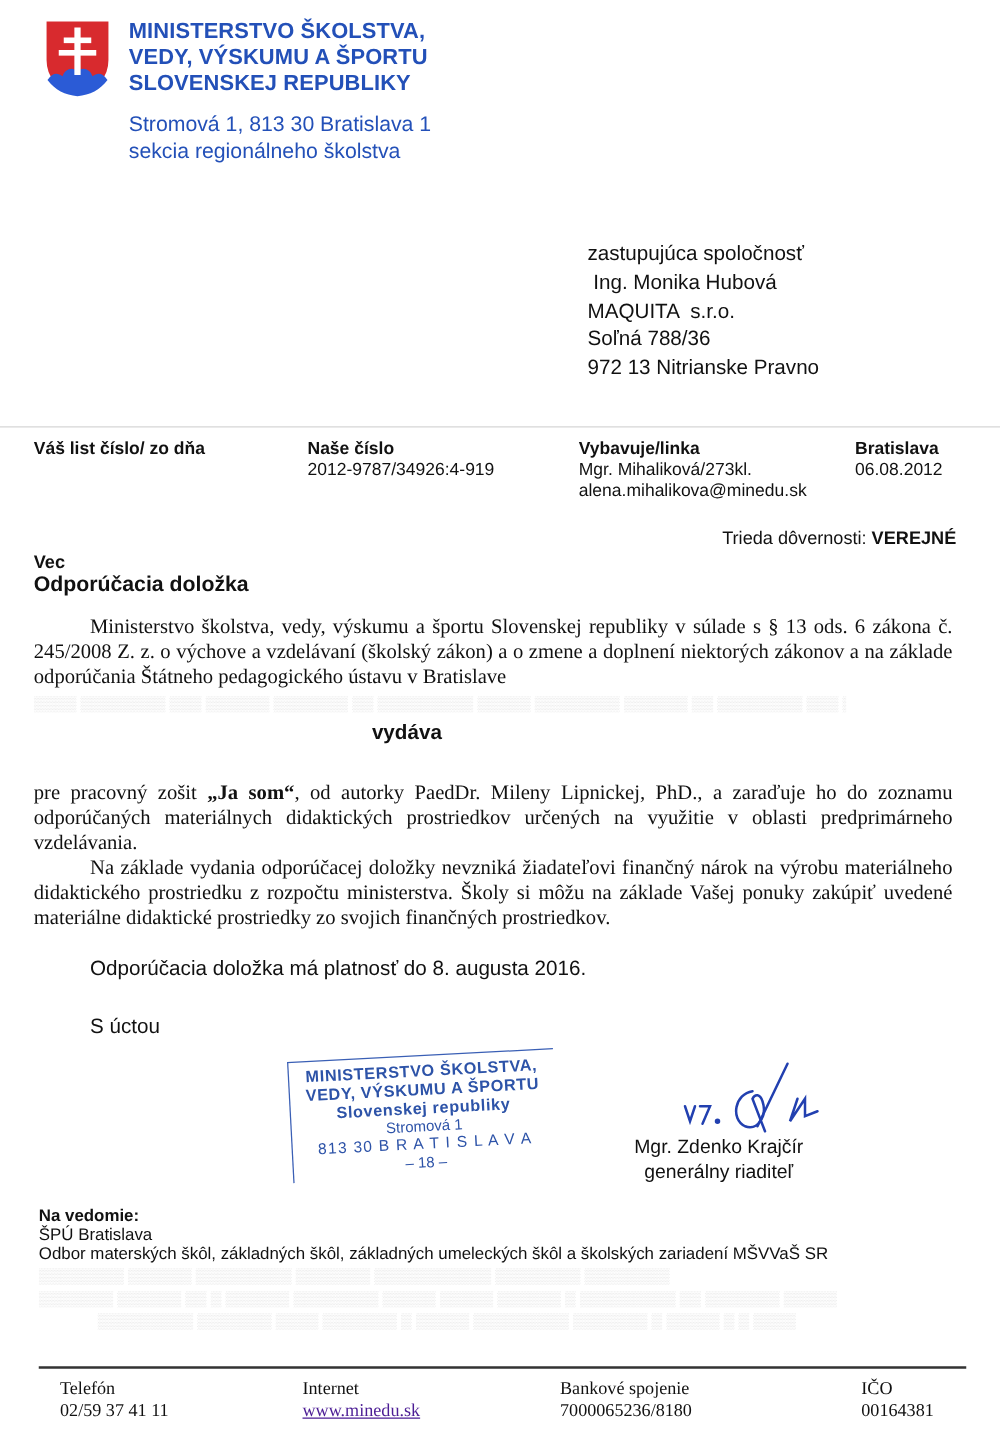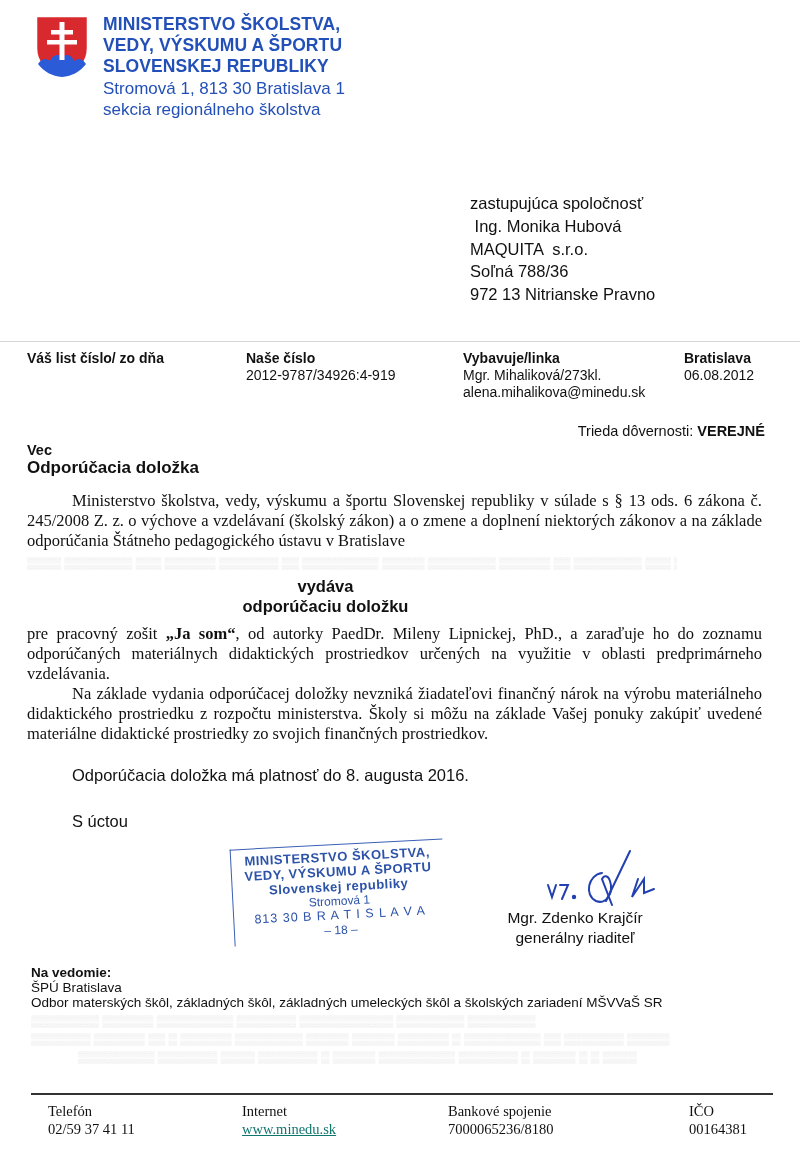--- a/index.html
+++ b/index.html
@@ -3,21 +3,21 @@
 <meta charset="utf-8">
 <style>
   html, body { margin: 0; padding: 0; background: #ffffff; }
   body { width: 800px; height: 1150px; position: relative; overflow: hidden;
          font-family: "Liberation Sans", sans-serif; color: #111; }
   .abs { position: absolute; }
   
   .crest { left: 34px; top: 14px; width: 56px; height: 66px; }
   .lh { left: 103px; top: 14px; color: #2350b8; }
   .lh .org { font-weight: bold; font-size: 17.5px; line-height: 21px; letter-spacing: 0.1px; }
-  .lh .addr { font-size: 17px; line-height: 21px; margin-top: 1px; }
+  .lh .addr { font-size: 17px; line-height: 21px; margin-top: 12px; }
   .lh .sect { font-size: 17px; line-height: 21px; }
   
   .addressee { left: 470px; top: 192px; font-size: 16.5px; line-height: 22.8px; }
   .addressee div { white-space: pre; }
   
   .rule-top { left: 0; top: 341px; width: 800px; height: 1px; background: #d6d6d6; }
   
   .ref { top: 350px; font-size: 14px; line-height: 17px; }
   .ref .lbl { font-weight: bold; }
   .ref1 { left: 27px; }
@@ -49,21 +49,21 @@
   
   .cc { left: 31px; top: 965px; font-size: 13.5px; line-height: 15px; }
   .cc .lbl { font-weight: bold; }
   
   .rule-foot { left: 31px; top: 1093px; width: 742px; height: 1.5px; background: #333; }
   .foot { top: 1102px; font-family: "Liberation Serif", serif; font-size: 14.5px; line-height: 18px; }
   .f1 { left: 48px; }
   .f2 { left: 242px; }
   .f3 { left: 448px; font-family: Liberation Serif, serif; }
   .f4 { left: 689px; }
-  .foot a { color: #0f766e; text-decoration: underline; }
+  .foot a { color: #4c1d95; text-decoration: underline; }
 </style>
 </head>
 <body>
 
 <svg class="abs crest" viewBox="0 0 56 66">
   <path d="M2 2 H54 V34 C54 52 40 60 28 64 C16 60 2 52 2 34 Z" fill="#d82a2e" stroke="#ffffff" stroke-width="2.5"></path>
   <path d="M4 50 C8 44 12 44 16 47 C18 41 24 39 28 43 C32 39 38 41 40 47 C44 44 48 44 52 50 C46 58 38 62 28 63 C18 62 10 58 4 50 Z" fill="#2b5bd6"></path>
   <rect x="25.5" y="8" width="5" height="38" fill="#fff"></rect>
   <rect x="17" y="16" width="22" height="4.5" fill="#fff"></rect>
   <rect x="13" y="26" width="30" height="4.5" fill="#fff"></rect>
@@ -105,21 +105,20 @@
 
 <div class="abs trieda"><span>Trieda dôvernosti: </span><b>VEREJNÉ</b></div>
 
 <div class="abs vec">Vec</div>
 <div class="abs subject">Odporúčacia doložka</div>
 
 <div class="abs body-text p1">Ministerstvo školstva, vedy, výskumu a športu Slovenskej republiky v súlade s § 13 ods. 6 zákona č. 245/2008 Z. z. o výchove a vzdelávaní (školský zákon) a o zmene a doplnení niektorých zákonov a na základe odporúčania Štátneho pedagogického ústavu v Bratislave</div>
 <div class="abs ghost" style="left:27px; top:556px; width:650px;">▒▒▒▒ ▒▒▒▒▒▒▒▒ ▒▒▒ ▒▒▒▒▒▒ ▒▒▒▒▒▒▒ ▒▒ ▒▒▒▒▒▒▒▒▒ ▒▒▒▒▒ ▒▒▒▒▒▒▒▒ ▒▒▒▒▒▒ ▒▒ ▒▒▒▒▒▒▒▒ ▒▒▒ ▒▒</div>
 <div class="abs issues">
   <div>vydáva</div>
-  <div>odporúčaciu doložku</div>
 </div>
 <div class="abs body-text p2"><span>pre pracovný zošit </span><b>„Ja som“</b><span>, od autorky PaedDr. Mileny Lipnickej, PhD., a zaraďuje ho do zoznamu odporúčaných materiálnych didaktických prostriedkov určených na využitie v oblasti predprimárneho vzdelávania.</span></div>
 <div class="abs body-text p3">Na základe vydania odporúčacej doložky nevzniká žiadateľovi finančný nárok na výrobu materiálneho didaktického prostriedku z rozpočtu ministerstva. Školy si môžu na základe Vašej ponuky zakúpiť uvedené materiálne didaktické prostriedky zo svojich finančných prostriedkov.</div>
 <div class="abs validity">Odporúčacia doložka má platnosť do 8. augusta 2016.</div>
 <div class="abs regards">S úctou</div>
 
 <div class="abs stamp">
   <div class="s1">MINISTERSTVO ŠKOLSTVA,</div>
   <div class="s1" style="margin-top:0">VEDY, VÝSKUMU A ŠPORTU</div>
   <div class="s1" style="margin-top:0">Slovenskej republiky</div>

